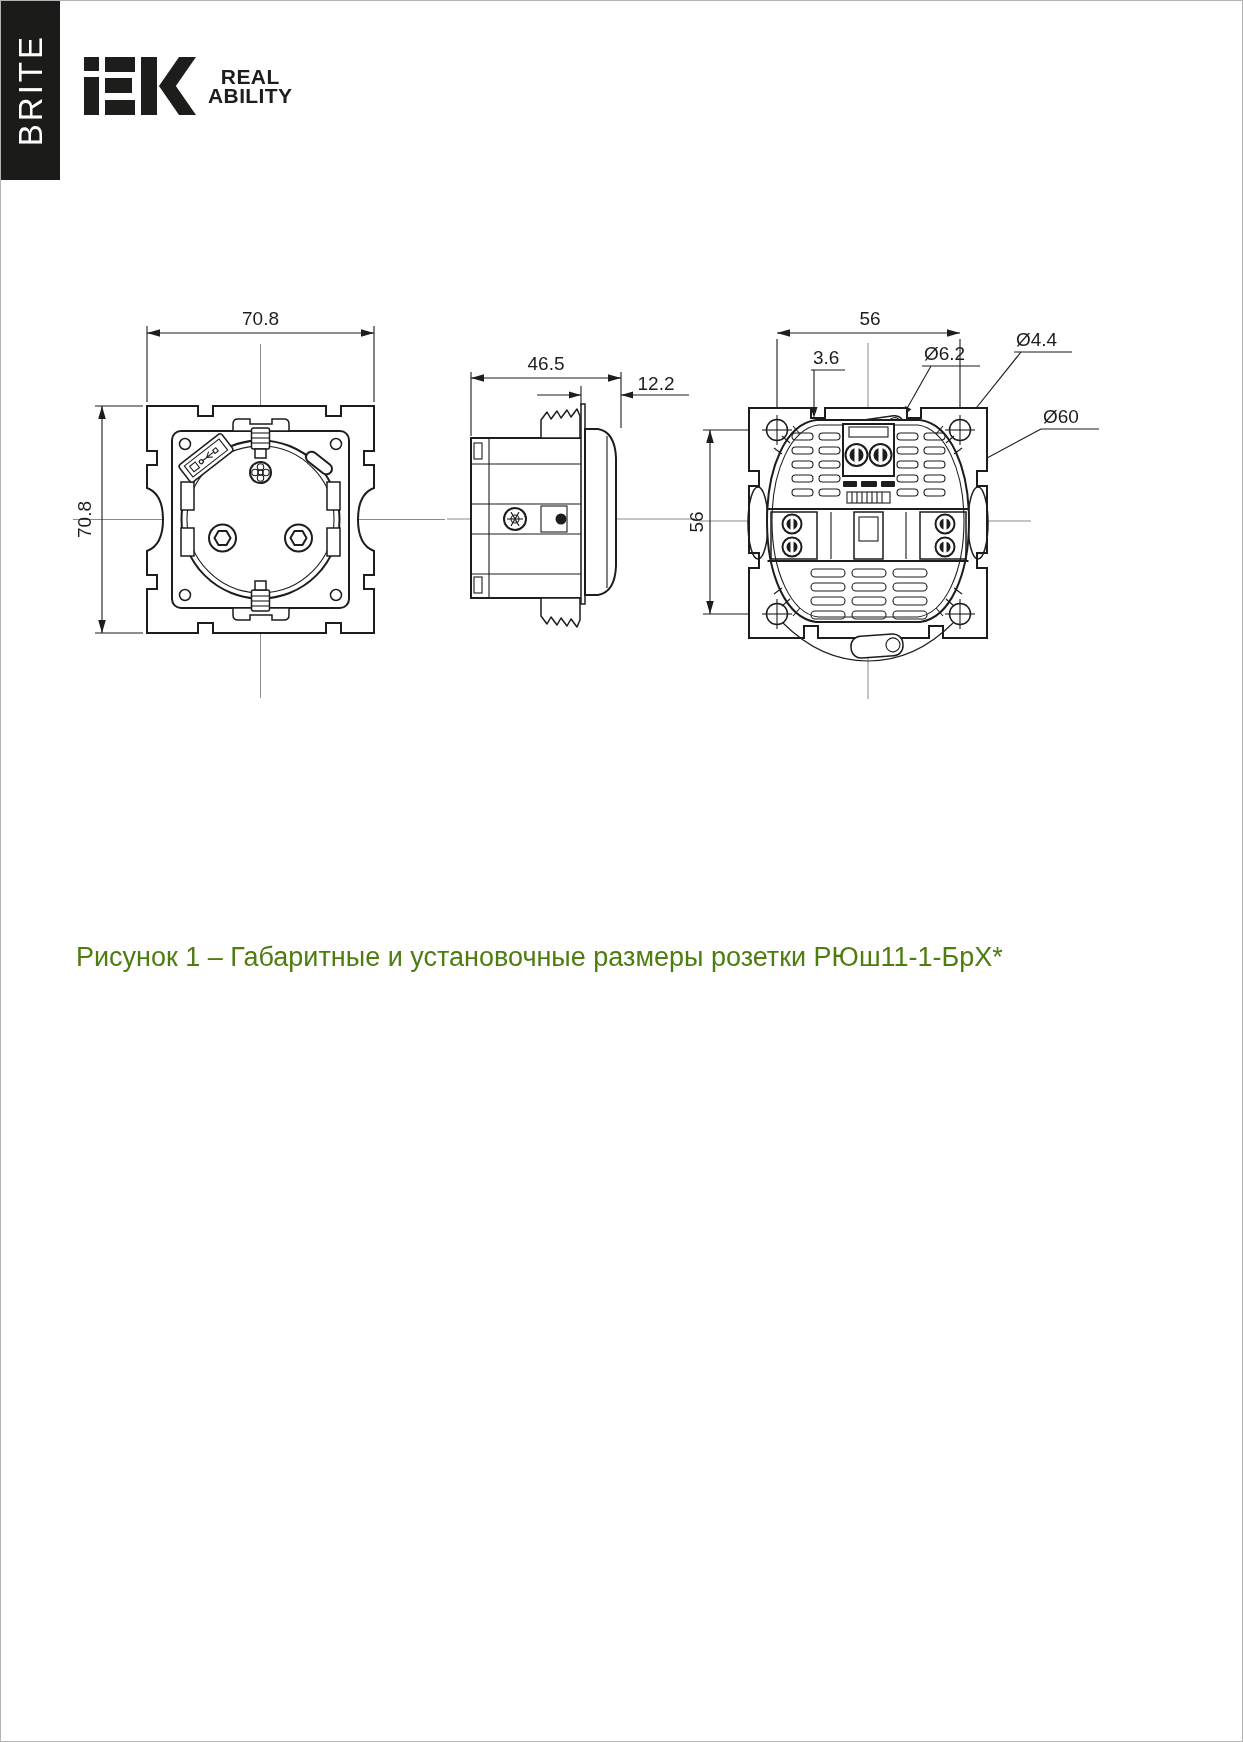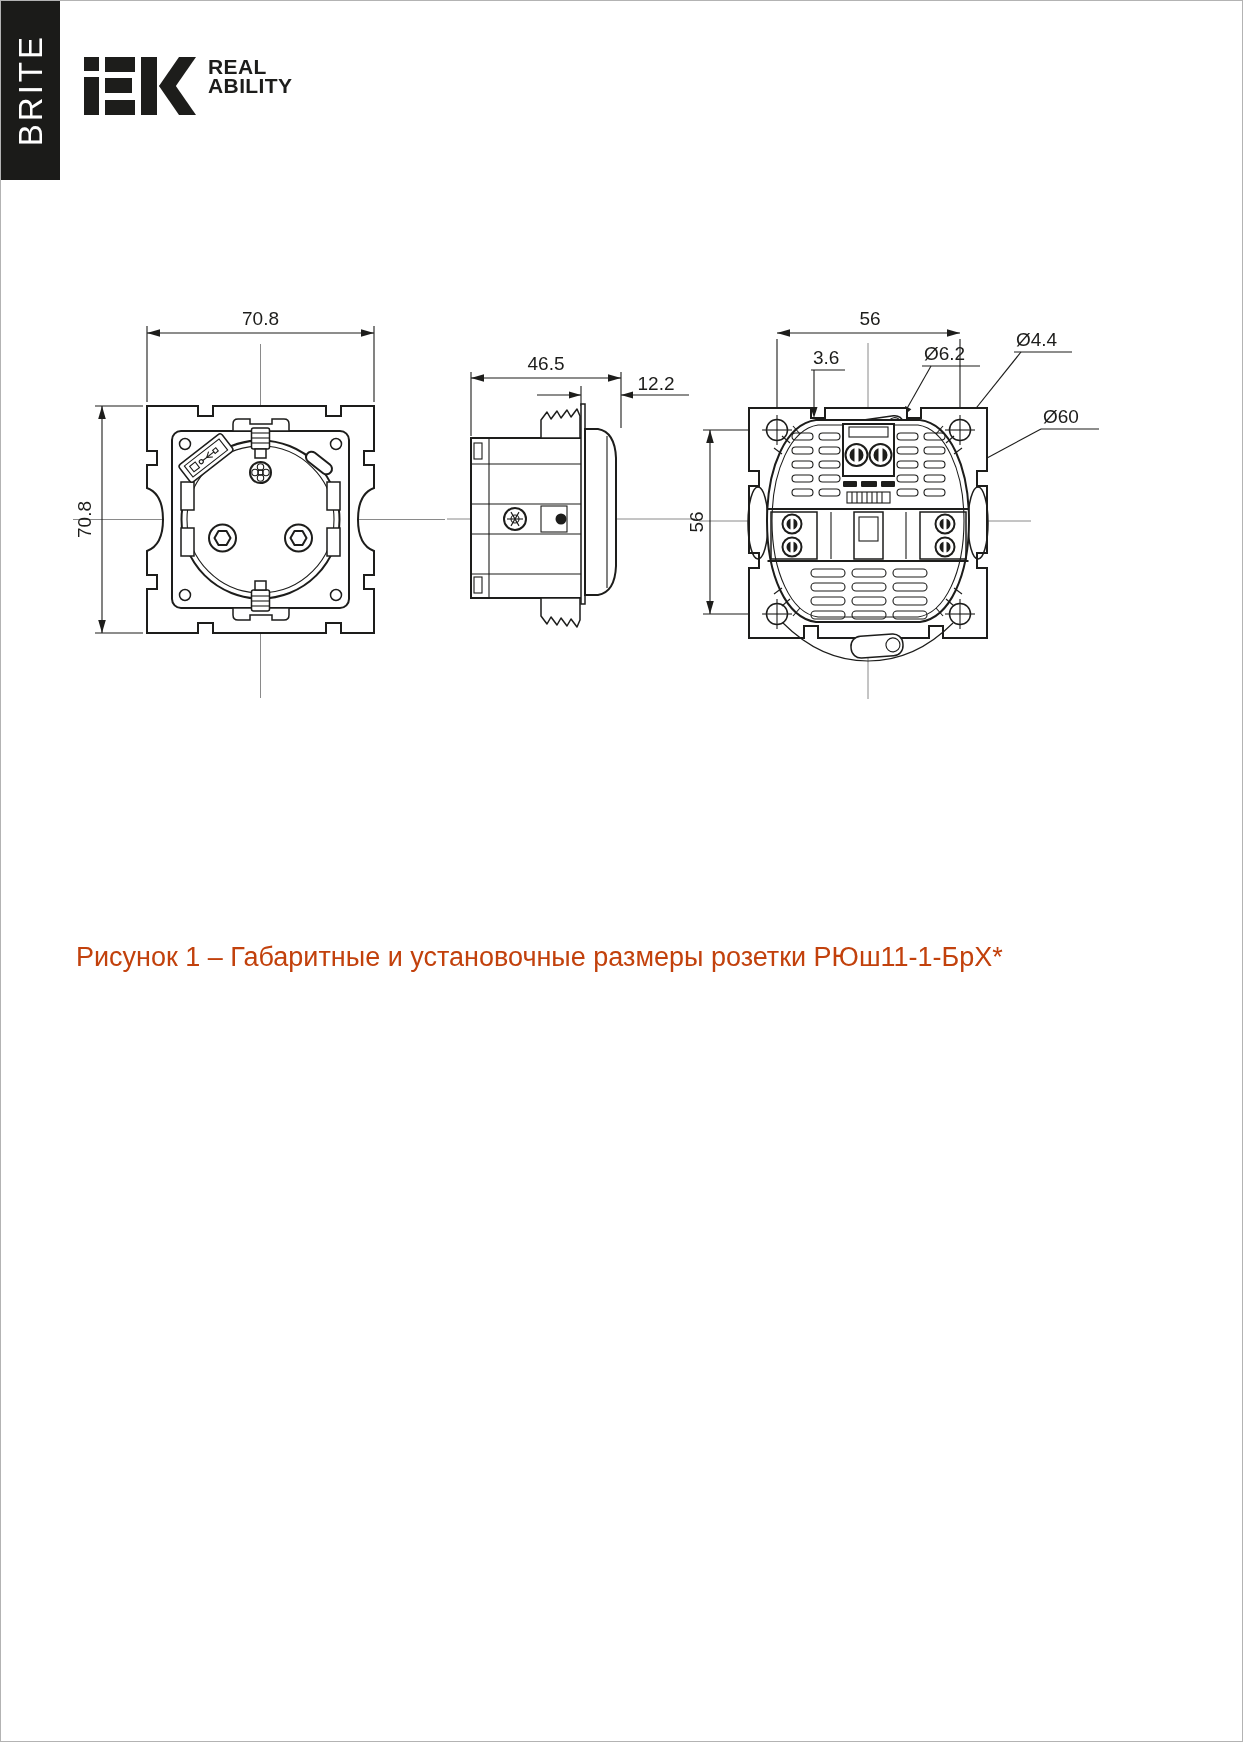--- a/index.html
+++ b/index.html
@@ -25,27 +25,27 @@
     font-size:33px;
     font-weight:500;
     letter-spacing:3px;
     writing-mode:vertical-rl;
     transform:rotate(180deg);
     white-space:nowrap;
   }
   .logo-wrap{position:absolute;left:83px;top:54px;width:320px;height:64px;}
   .logo-svg{position:absolute;left:0;top:2px;}
   .tagline{
-    position:absolute;left:124px;top:3px;
+    position:absolute;left:124px;top:13px;
     font-weight:bold;font-size:21px;line-height:18.5px;
-    letter-spacing:0.4px;color:#1d1d1b;
+    letter-spacing:0.4px;color:#1d1d1b;text-align:center;
   }
   .caption{
     position:absolute;left:75px;top:941px;
-    font-size:27px;color:#c2410c;
+    font-size:27px;color:#4d7c0f;
     white-space:nowrap;
   }
   svg{position:absolute;overflow:visible;}
   svg text{font-family:"Liberation Sans", sans-serif;fill:#1d1d1b;}
   .dimtxt{font-size:19px;}
   
   .s1{stroke:#1d1d1b;stroke-width:1.1;fill:none;}
   .s15{stroke:#1d1d1b;stroke-width:1.5;fill:none;}
   .s2{stroke:#1d1d1b;stroke-width:2;fill:none;}
   .s2f{stroke:#1d1d1b;stroke-width:2;fill:#ffffff;}

